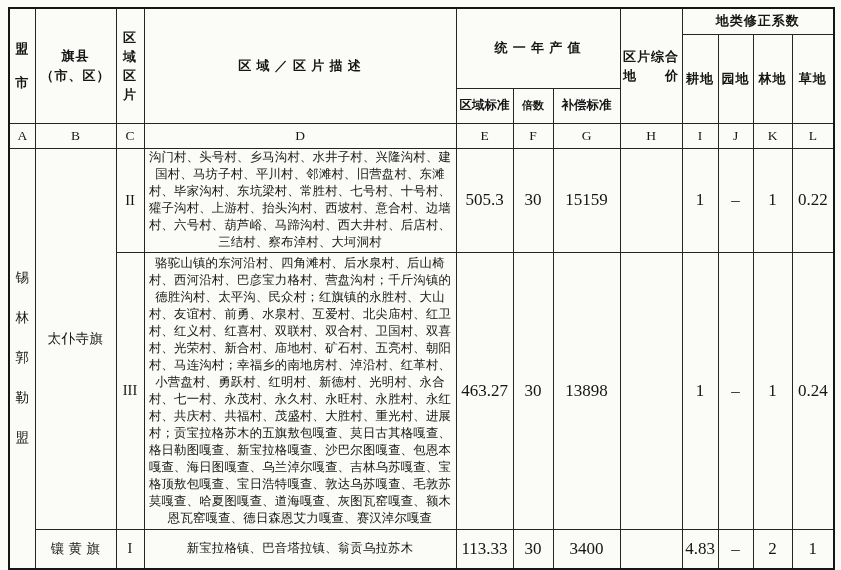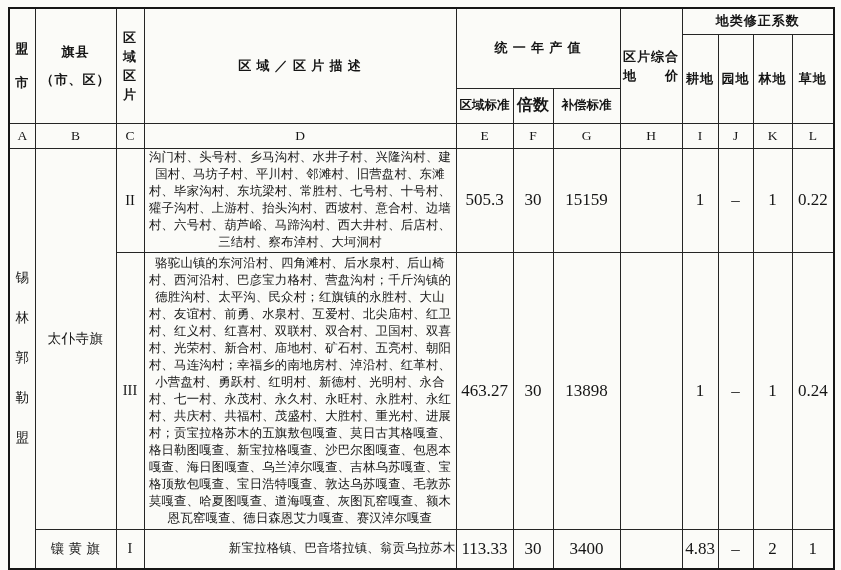--- a/index.html
+++ b/index.html
@@ -26,21 +26,21 @@
   .grid th{
     font-weight:bold;
     font-size:13px;
     letter-spacing:1px;
   }
   .pre{white-space:pre-line;}
   
   .vert{white-space:pre-line;font-weight:bold;}
   .v-league-hdr{line-height:34px;font-size:13px;}
   .v-zone-hdr{line-height:19px;font-size:12.5px;letter-spacing:0;}
-  .county-hdr{font-size:12.5px;line-height:28px;letter-spacing:0;margin-left:44px;}
+  .county-hdr{font-size:12.5px;line-height:20px;letter-spacing:0;margin-left:44px;}
   .price-hdr{font-size:13px;line-height:19px;letter-spacing:1px;}
   .spread{letter-spacing:2px;}
   .letters th{font-weight:normal;font-size:13.5px;letter-spacing:0;font-family:"Liberation Serif","DejaVu Serif",serif;}
   
   .league-cell{
     white-space:pre-line;
     font-size:13.5px;
     line-height:40px;
     font-weight:normal;
   }
@@ -100,21 +100,21 @@
         <th colspan="4">地类修正系数</th>
       </tr>
       <tr class="hr2">
         <th rowspan="2">耕地</th>
         <th rowspan="2">园地</th>
         <th rowspan="2">林地</th>
         <th rowspan="2">草地</th>
       </tr>
       <tr class="hr3">
         <th style="letter-spacing:0;font-size:12.5px">区域标准</th>
-        <th style="letter-spacing:0;font-size:16px">倍数</th>
+        <th style="letter-spacing:0;font-size:11px">倍数</th>
         <th style="letter-spacing:0;font-size:12.5px">补偿标准</th>
       </tr>
       <tr class="hr4 letters">
         <th>A</th>
         <th>B</th>
         <th>C</th>
         <th>D</th>
         <th>E</th>
         <th>F</th>
         <th>G</th>
@@ -152,21 +152,21 @@
         <td class="num-cell">13898</td>
         <td class="num-cell"></td>
         <td class="num-cell">1</td>
         <td class="num-cell">–</td>
         <td class="num-cell">1</td>
         <td class="num-cell">0.24</td>
       </tr>
       <tr class="row-i">
         <td class="county-cell">镶 黄 旗</td>
         <td class="sec-cell">I</td>
-        <td class="desc-cell" style="text-align:right">新宝拉格镇、巴音塔拉镇、翁贡乌拉苏木</td>
+        <td class="desc-cell" style="text-align:center">新宝拉格镇、巴音塔拉镇、翁贡乌拉苏木</td>
         <td class="num-cell">113.33</td>
         <td class="num-cell">30</td>
         <td class="num-cell">3400</td>
         <td class="num-cell"></td>
         <td class="num-cell">4.83</td>
         <td class="num-cell">–</td>
         <td class="num-cell">2</td>
         <td class="num-cell">1</td>
       </tr>
     </tbody>

